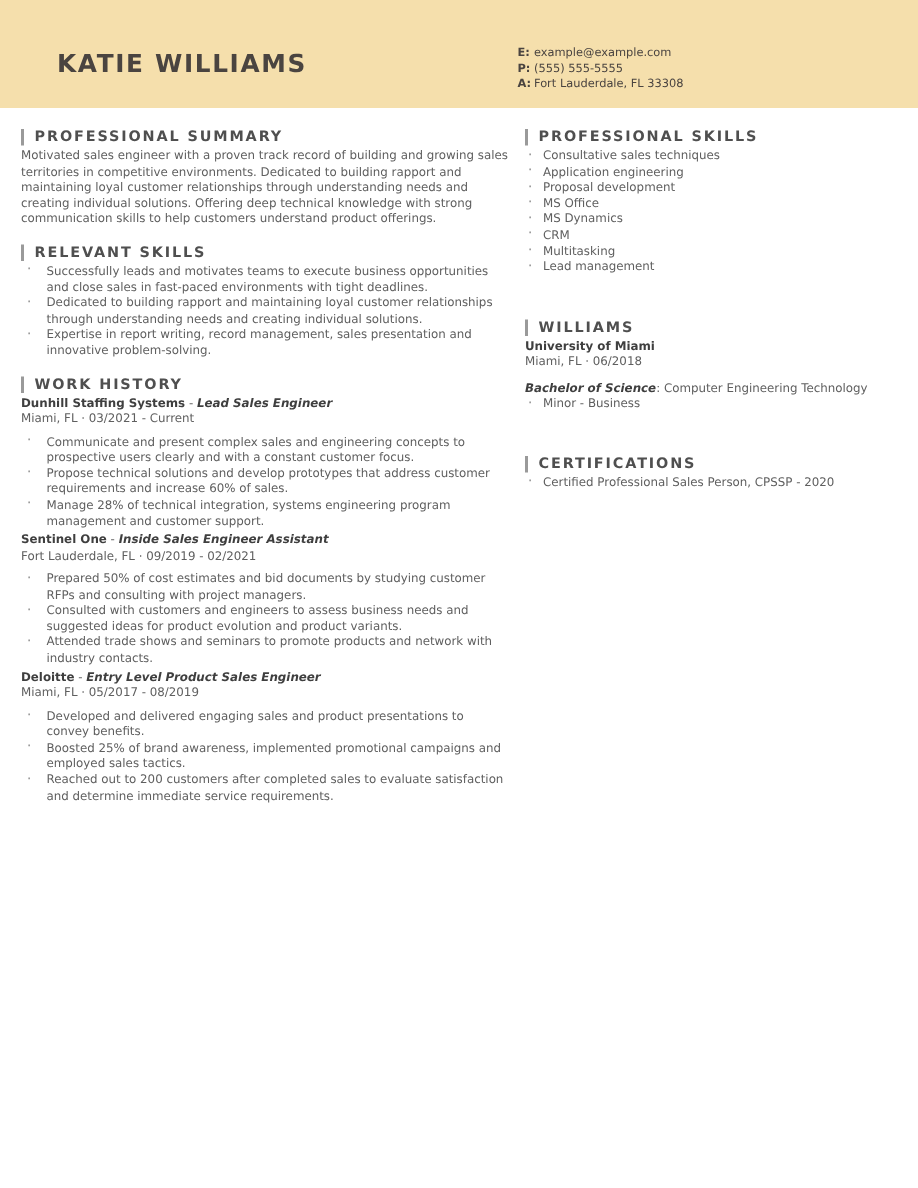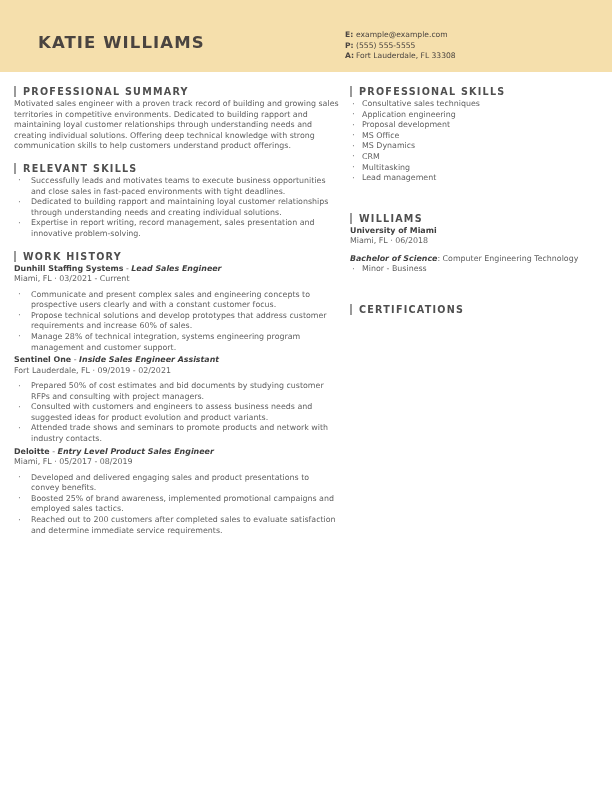--- a/index.html
+++ b/index.html
@@ -295,16 +295,19 @@
       </ul>
     </div>
 
     <div class="spacer-lg"></div>
 
     <div class="section">
       <div class="sec-head">
         <span class="sec-bar"></span>
         <span class="sec-title">CERTIFICATIONS</span>
       </div>
+      <ul class="bullets tight">
+        <li>Certified Professional Sales Person, CPSSP - 2020</li>
+      </ul>
     </div>
 
   </div>
 </div>
 
 </body></html>

